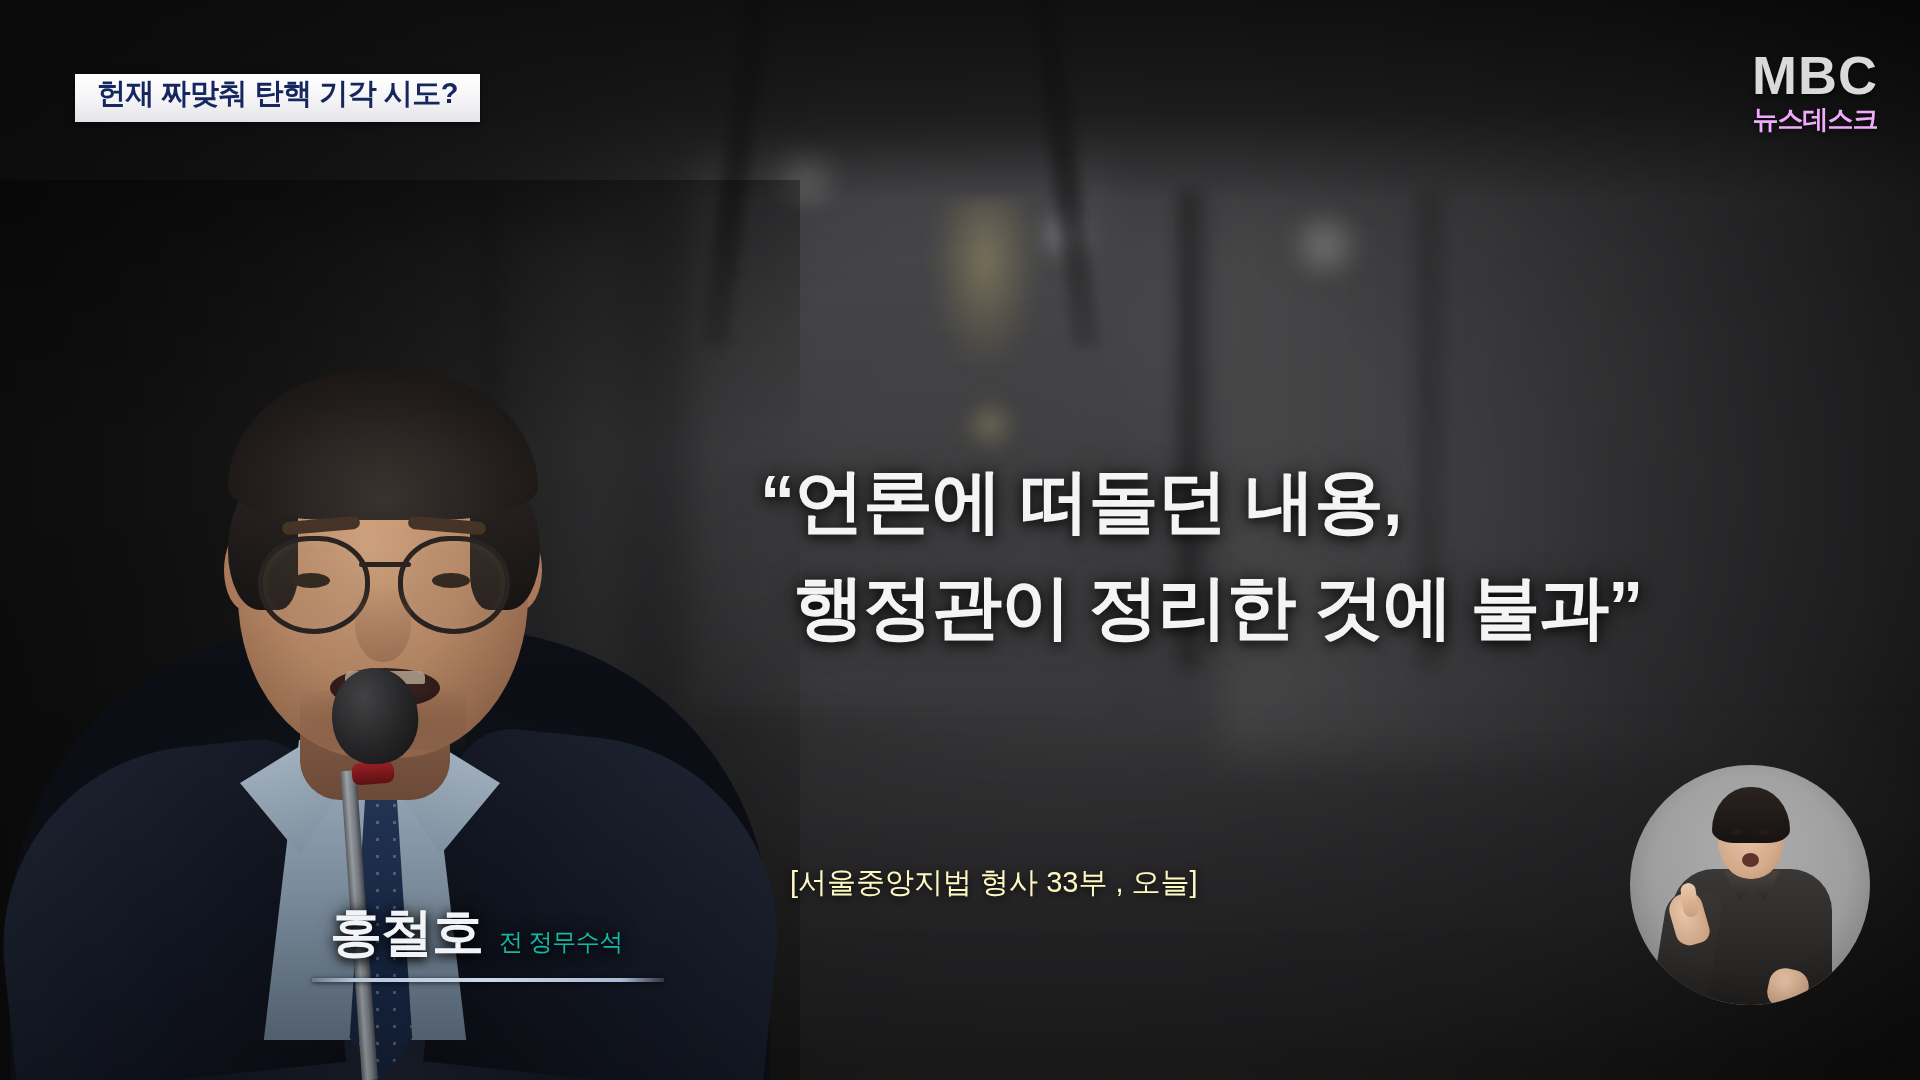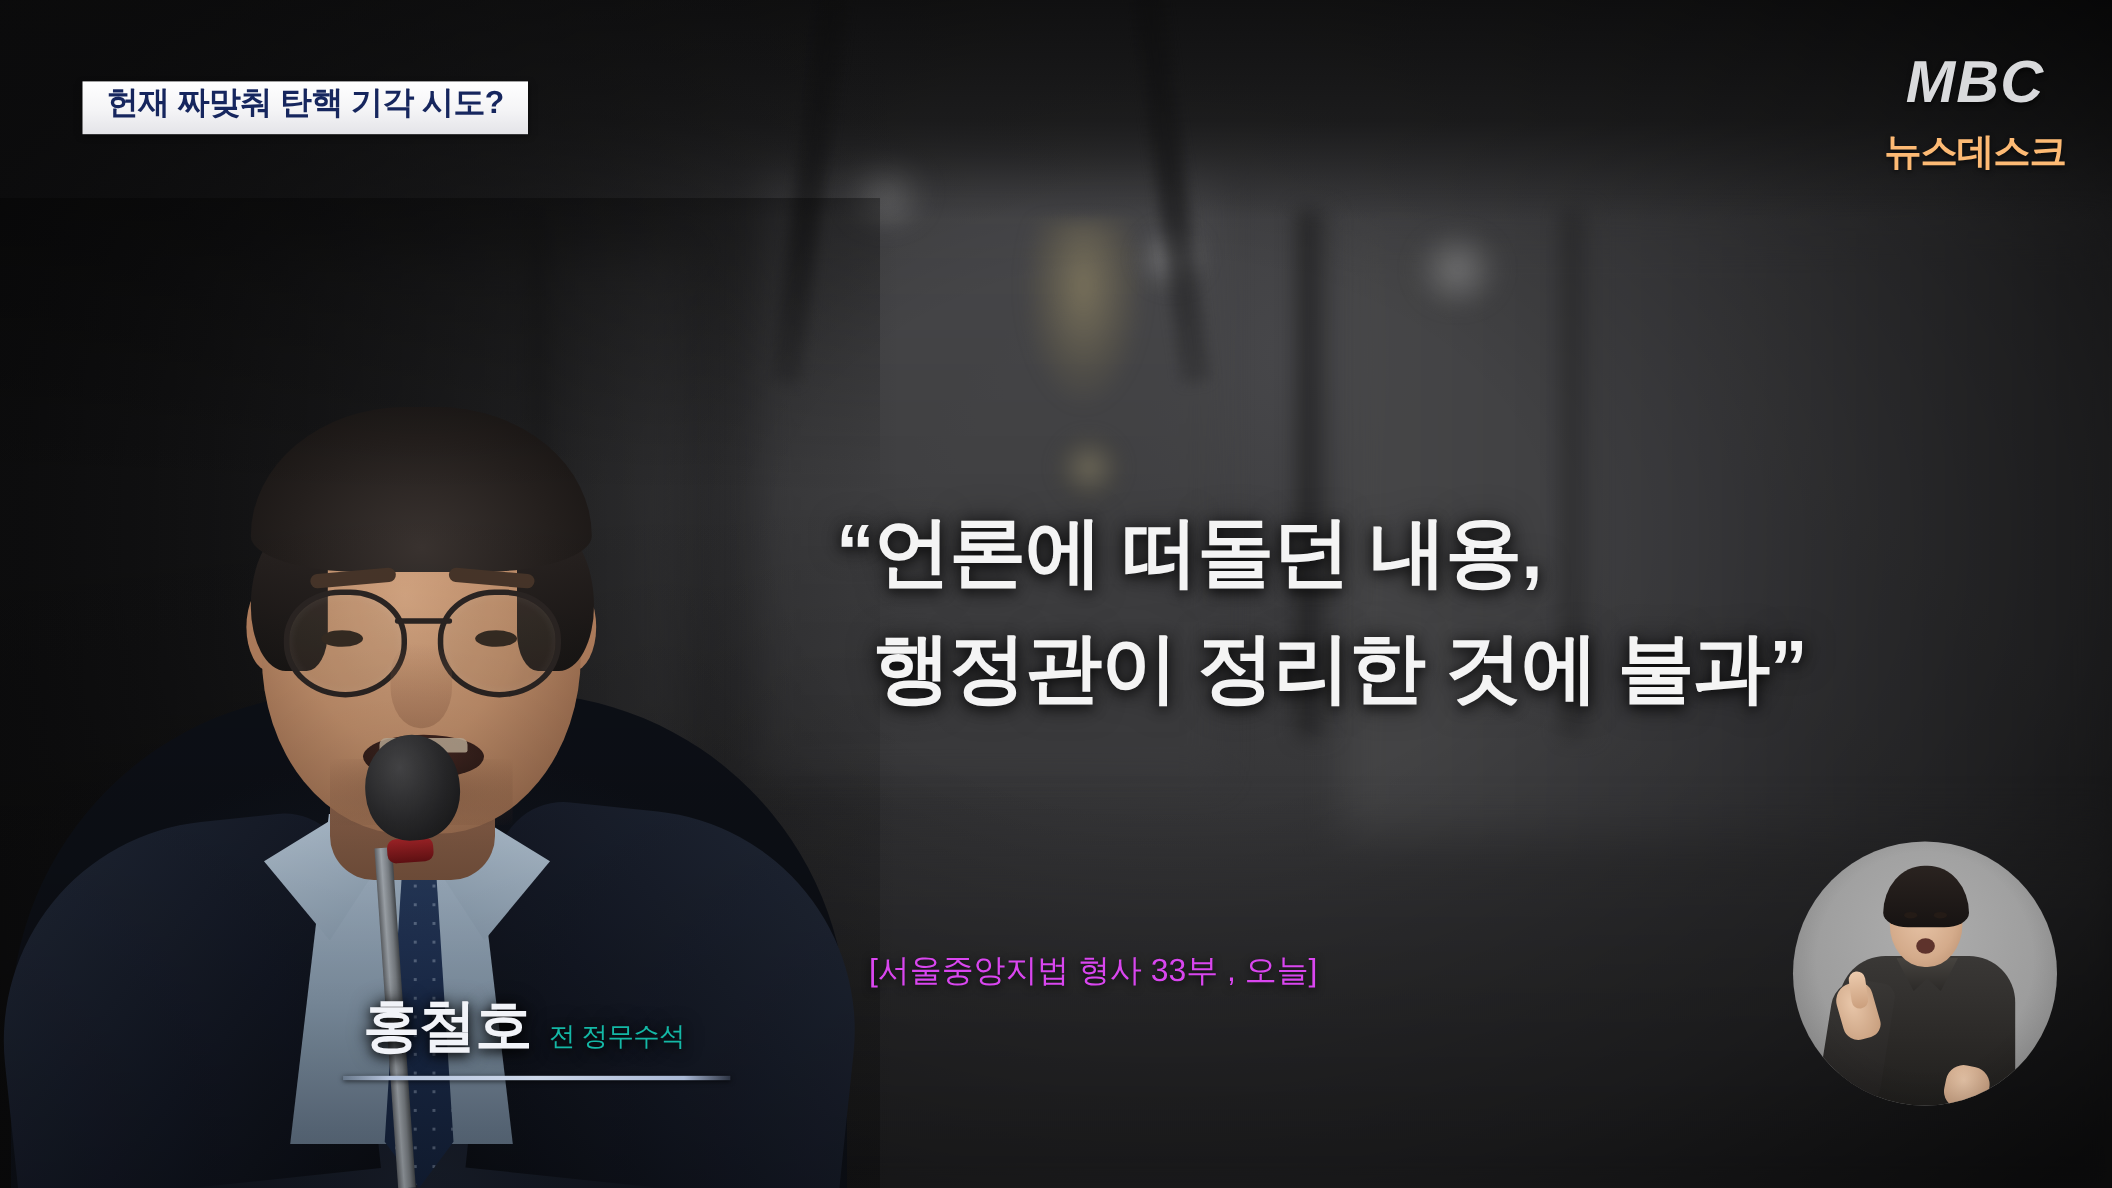--- a/index.html
+++ b/index.html
@@ -270,28 +270,27 @@
     right: 42px; top: 48px;
     text-align: center;
     line-height: 1;
   }
   #mbc-logo .logo-main {
     font-size: 54px;
     font-weight: bold;
     letter-spacing: 1px;
     color: #d9dadc;
     text-shadow: 0 2px 5px rgba(0,0,0,0.6);
-    font-style: italic;
   }
   #mbc-logo .logo-sub {
-    margin-top: 19px;
-    font-size: 34px;
+    margin-top: 4px;
+    font-size: 26px;
     font-weight: bold;
     letter-spacing: -1px;
-    color: #fdba74;
+    color: #f0abfc;
     text-shadow: 0 2px 5px rgba(0,0,0,0.6);
   }
 
   
   #quote-block {
     position: absolute;
     left: 760px; top: 448px;
     width: 1060px;
   }
   #quote-block .quote-line {
@@ -303,21 +302,21 @@
     line-height: 1.52;
     white-space: nowrap;
   }
   #quote-block .quote-line-2 { padding-left: 34px; }
 
   #quote-source {
     position: absolute;
     left: 790px; top: 863px;
     font-size: 29px;
     letter-spacing: 0px;
-    color: #d946ef;
+    color: #fef9c3;
     text-shadow: 0 2px 8px rgba(0,0,0,0.85);
     white-space: nowrap;
   }
 
   
   #name-caption {
     position: absolute;
     left: 312px; top: 898px;
   }
   #name-caption .caption-row {

